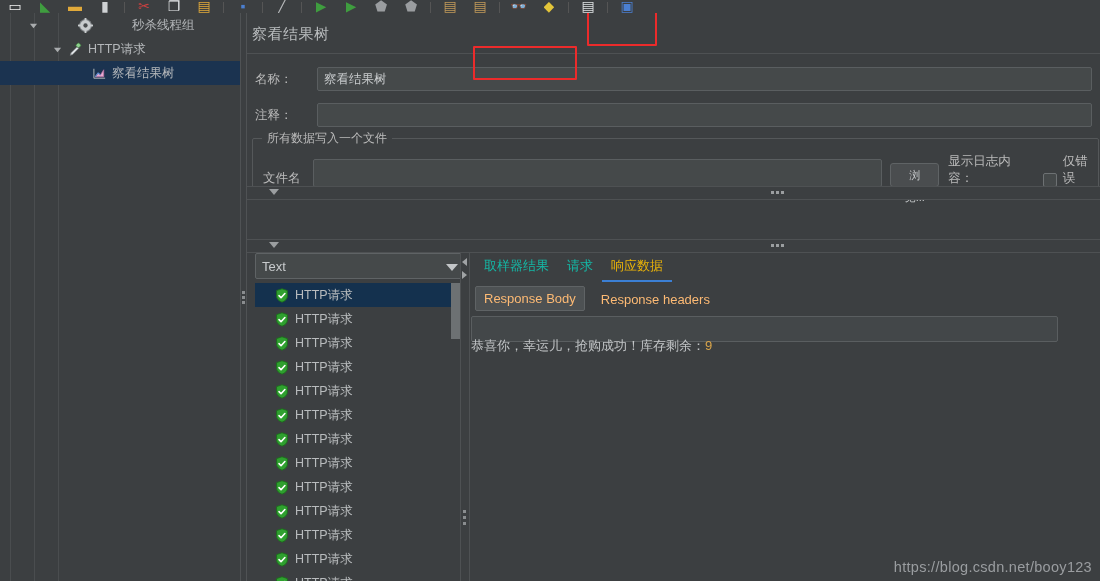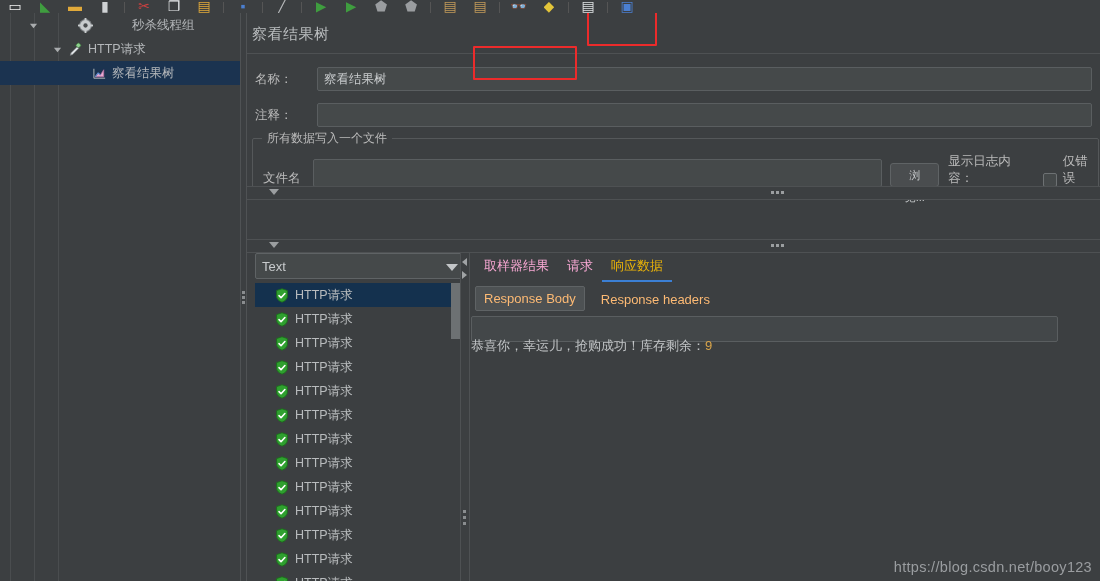--- a/index.html
+++ b/index.html
@@ -119,21 +119,21 @@
     position:absolute;width:8px;background:#3c3f41;
     border-left:1px solid #4e5153;border-right:1px solid #4e5153;
   }
   .vdiv .ar{position:absolute;left:1px;width:0;height:0;}
   .ar-l{border-top:4px solid transparent;border-bottom:4px solid transparent;border-right:5px solid #a0a3a5;}
   .ar-r{border-top:4px solid transparent;border-bottom:4px solid transparent;border-left:5px solid #a0a3a5;}
 
   
   .tabs{position:absolute;display:flex;align-items:flex-end;gap:0;}
   .tab{
-    padding:4px 9px 5px 9px;font-size:13px;color:#f9a8d4;cursor:default;
+    padding:4px 9px 5px 9px;font-size:13px;color:#14b8a6;cursor:default;
     border-bottom:2px solid transparent;white-space:nowrap;
   }
   .tab.active{border-bottom-color:#3b7fd4;color:#eab308;}
   .subtab{
     padding:4px 8px;font-size:13px;color:#fdba74;cursor:default;white-space:nowrap;
   }
   .subtab.active{background:#4d5153;border:1px solid #5f6365;border-radius:2px;}
 
   .hl{position:absolute;border:2px solid #ec2b2b;border-radius:1px;pointer-events:none;}
 

